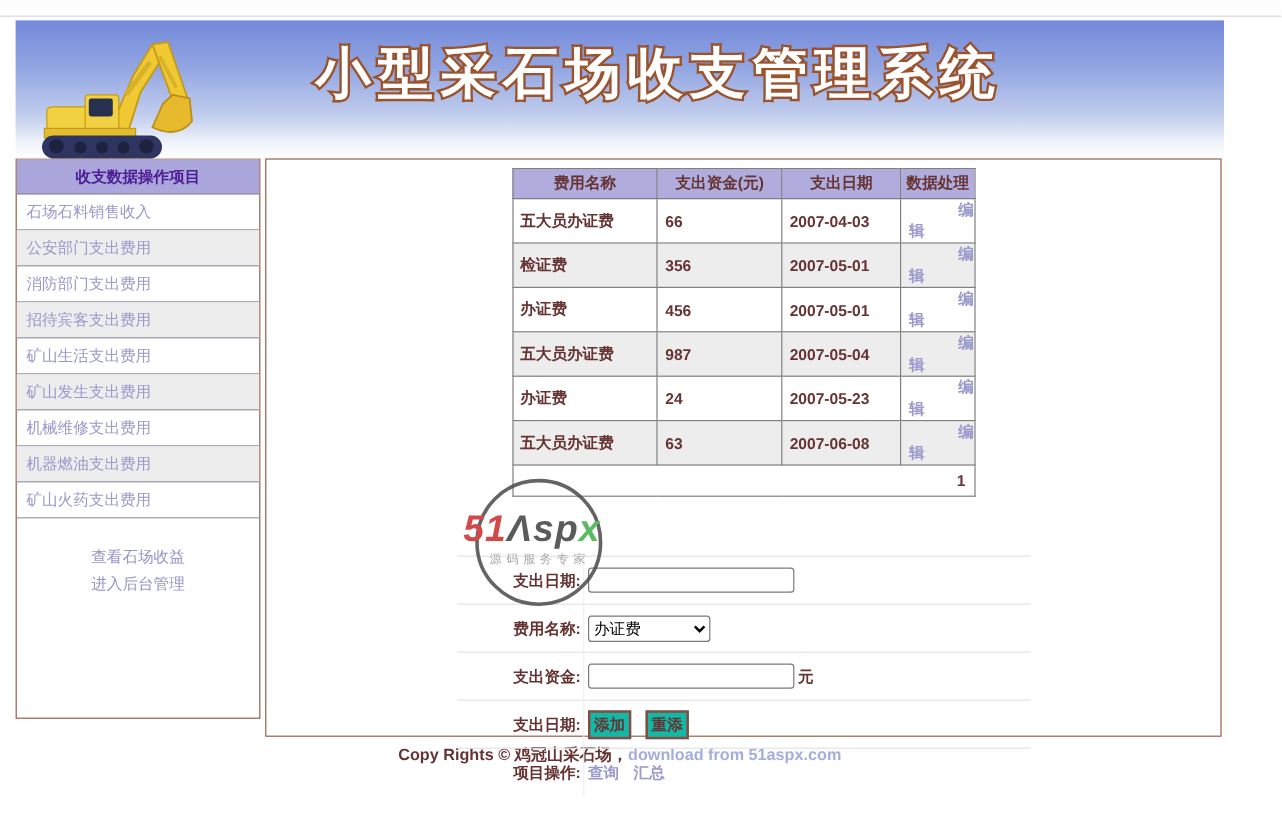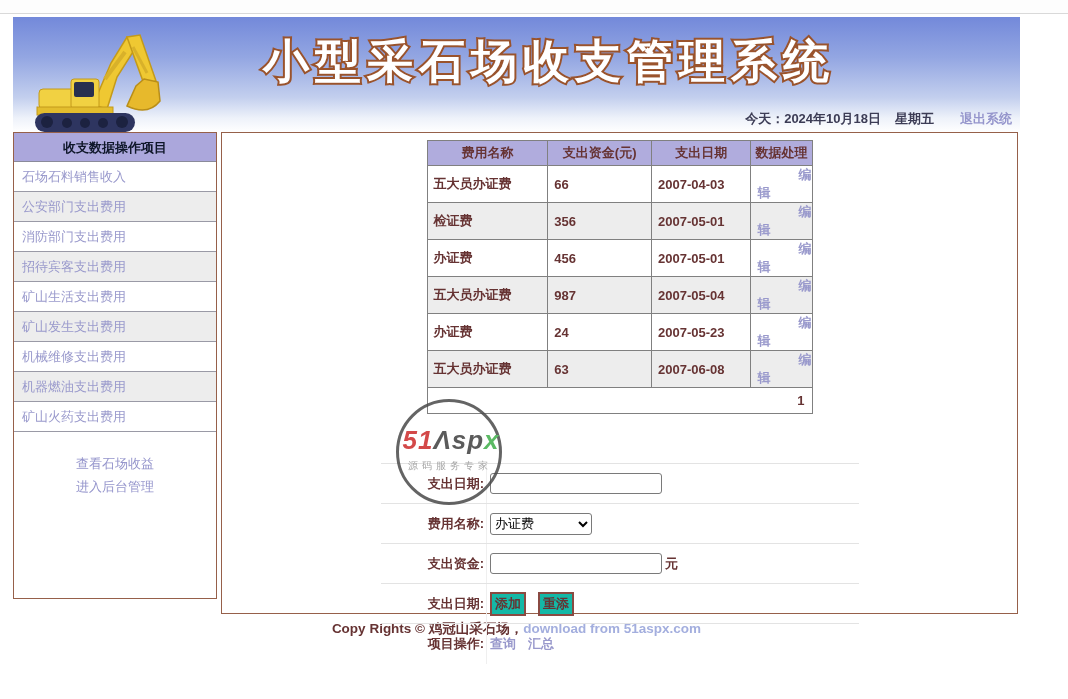--- a/index.html
+++ b/index.html
@@ -15,21 +15,21 @@
   .title-svg { position:absolute; left:calc(50% + 32px); top:12px; transform:translateX(-50%); }
   .date-row { position:absolute; right:8px; bottom:4px; font-size:13px; font-weight:bold; color:#3c3c55; }
   .date-row .sp { margin-left:14px; }
   .logout { margin-left:26px; color:#9595cc; font-weight:bold; text-decoration:none; cursor:pointer; }
 
   
   .main-row { display:flex; align-items:flex-start; gap:4px; }
 
   .sidebar { width:204px; height:467px; border:1px solid #96604a; background:#fff; }
   .sidebar-header { height:29px; line-height:29px; text-align:center; background:#aba7dc;
-    color:#0f172a; font-weight:bold; font-size:13px; border-bottom:1px solid #8a8a9a; }
+    color:#4c1d95; font-weight:bold; font-size:13px; border-bottom:1px solid #8a8a9a; }
   .sb-item { height:30px; line-height:30px; padding-left:8px; font-size:13px;
     color:#9999cc; border-bottom:1px solid #9a9aa6; cursor:pointer; }
   .sb-item.alt { background:#ededed; }
   .sb-links { padding-top:20px; text-align:center; }
   .sb-links a { display:block; font-size:13px; line-height:23px; color:#9595cc;
     text-decoration:none; cursor:pointer; }
 
   .content { position:relative; width:797px; height:482px; border:1px solid #96604a; background:#fff; }
   .tbl-title { margin-top:21px; text-align:center; font-size:14px; font-weight:bold; color:#663333; }
 
@@ -57,22 +57,22 @@
   .unit { margin-left:3px; font-weight:bold; color:#663333; }
   .btn { display:inline-block; font-size:13px; font-weight:bold; color:#663333;
     background:#14b8a6; border:2px solid #8a4a42; padding:1px 3px; margin-right:12px; cursor:pointer; }
   .oplink { color:#9999cc; font-weight:bold; text-decoration:none; margin-right:12px; cursor:pointer; }
 
   
   .wm { position:absolute; left:168px; top:266px; width:120px; height:110px;
     pointer-events:none; z-index:6; opacity:.85; }
   .wm-ring { position:absolute; left:6px; top:0; width:106px; height:106px;
     border:3px solid #4a4a4a; border-radius:50%; }
-  .wm-text { position:absolute; left:-4px; top:26px; width:130px; text-align:center;
-    font-size:26px; font-weight:bold; font-style:italic; letter-spacing:1px; line-height:31px; }
+  .wm-text { position:absolute; left:-4px; top:26px; width:130px; 
+    font-size:31px; font-weight:bold; font-style:italic; letter-spacing:1px; line-height:31px; }
   .wm-text .r { color:#cc2a2a; } .wm-text .d { color:#3f3f3f; } .wm-text .g { color:#3fae49; }
   .wm-sub { position:absolute; left:0; top:60px; width:120px; text-align:center;
     font-size:10px; color:#979797; letter-spacing:4px; }
 
   
   .footer { margin-top:6px; text-align:center; font-size:13.5px; font-weight:bold; color:#663333; }
   .footer a { color:#a3aede; text-decoration:none; cursor:pointer; }
 </style>
 </head>
 <body>
@@ -105,23 +105,20 @@
         <circle cx="30" cy="101" r="6" fill="#1c2240"></circle>
         <circle cx="50" cy="102" r="5" fill="#1c2240"></circle>
         <circle cx="68" cy="102" r="5" fill="#1c2240"></circle>
         <circle cx="86" cy="102" r="5" fill="#1c2240"></circle>
         <circle cx="105" cy="101" r="6" fill="#1c2240"></circle>
       </svg>
     </div>
     <svg class="title-svg" width="640" height="66">
       <text x="320" y="48" text-anchor="middle" font-size="46" font-weight="bold" letter-spacing="6" fill="#ffffff" stroke="#9a532c" stroke-width="4" paint-order="stroke">小型采石场收支管理系统</text>
     </svg>
-    <div class="date-row">
-      <span>今天：</span><span>2024年10月18日</span><span class="sp">星期五</span><a class="logout">退出系统</a>
-    </div>
   </div>
 
   <div class="main-row">
 
     <div class="sidebar">
       <div class="sidebar-header">收支数据操作项目</div>
       <div class="sb-item">石场石料销售收入</div>
       <div class="sb-item alt">公安部门支出费用</div>
       <div class="sb-item">消防部门支出费用</div>
       <div class="sb-item alt">招待宾客支出费用</div>

